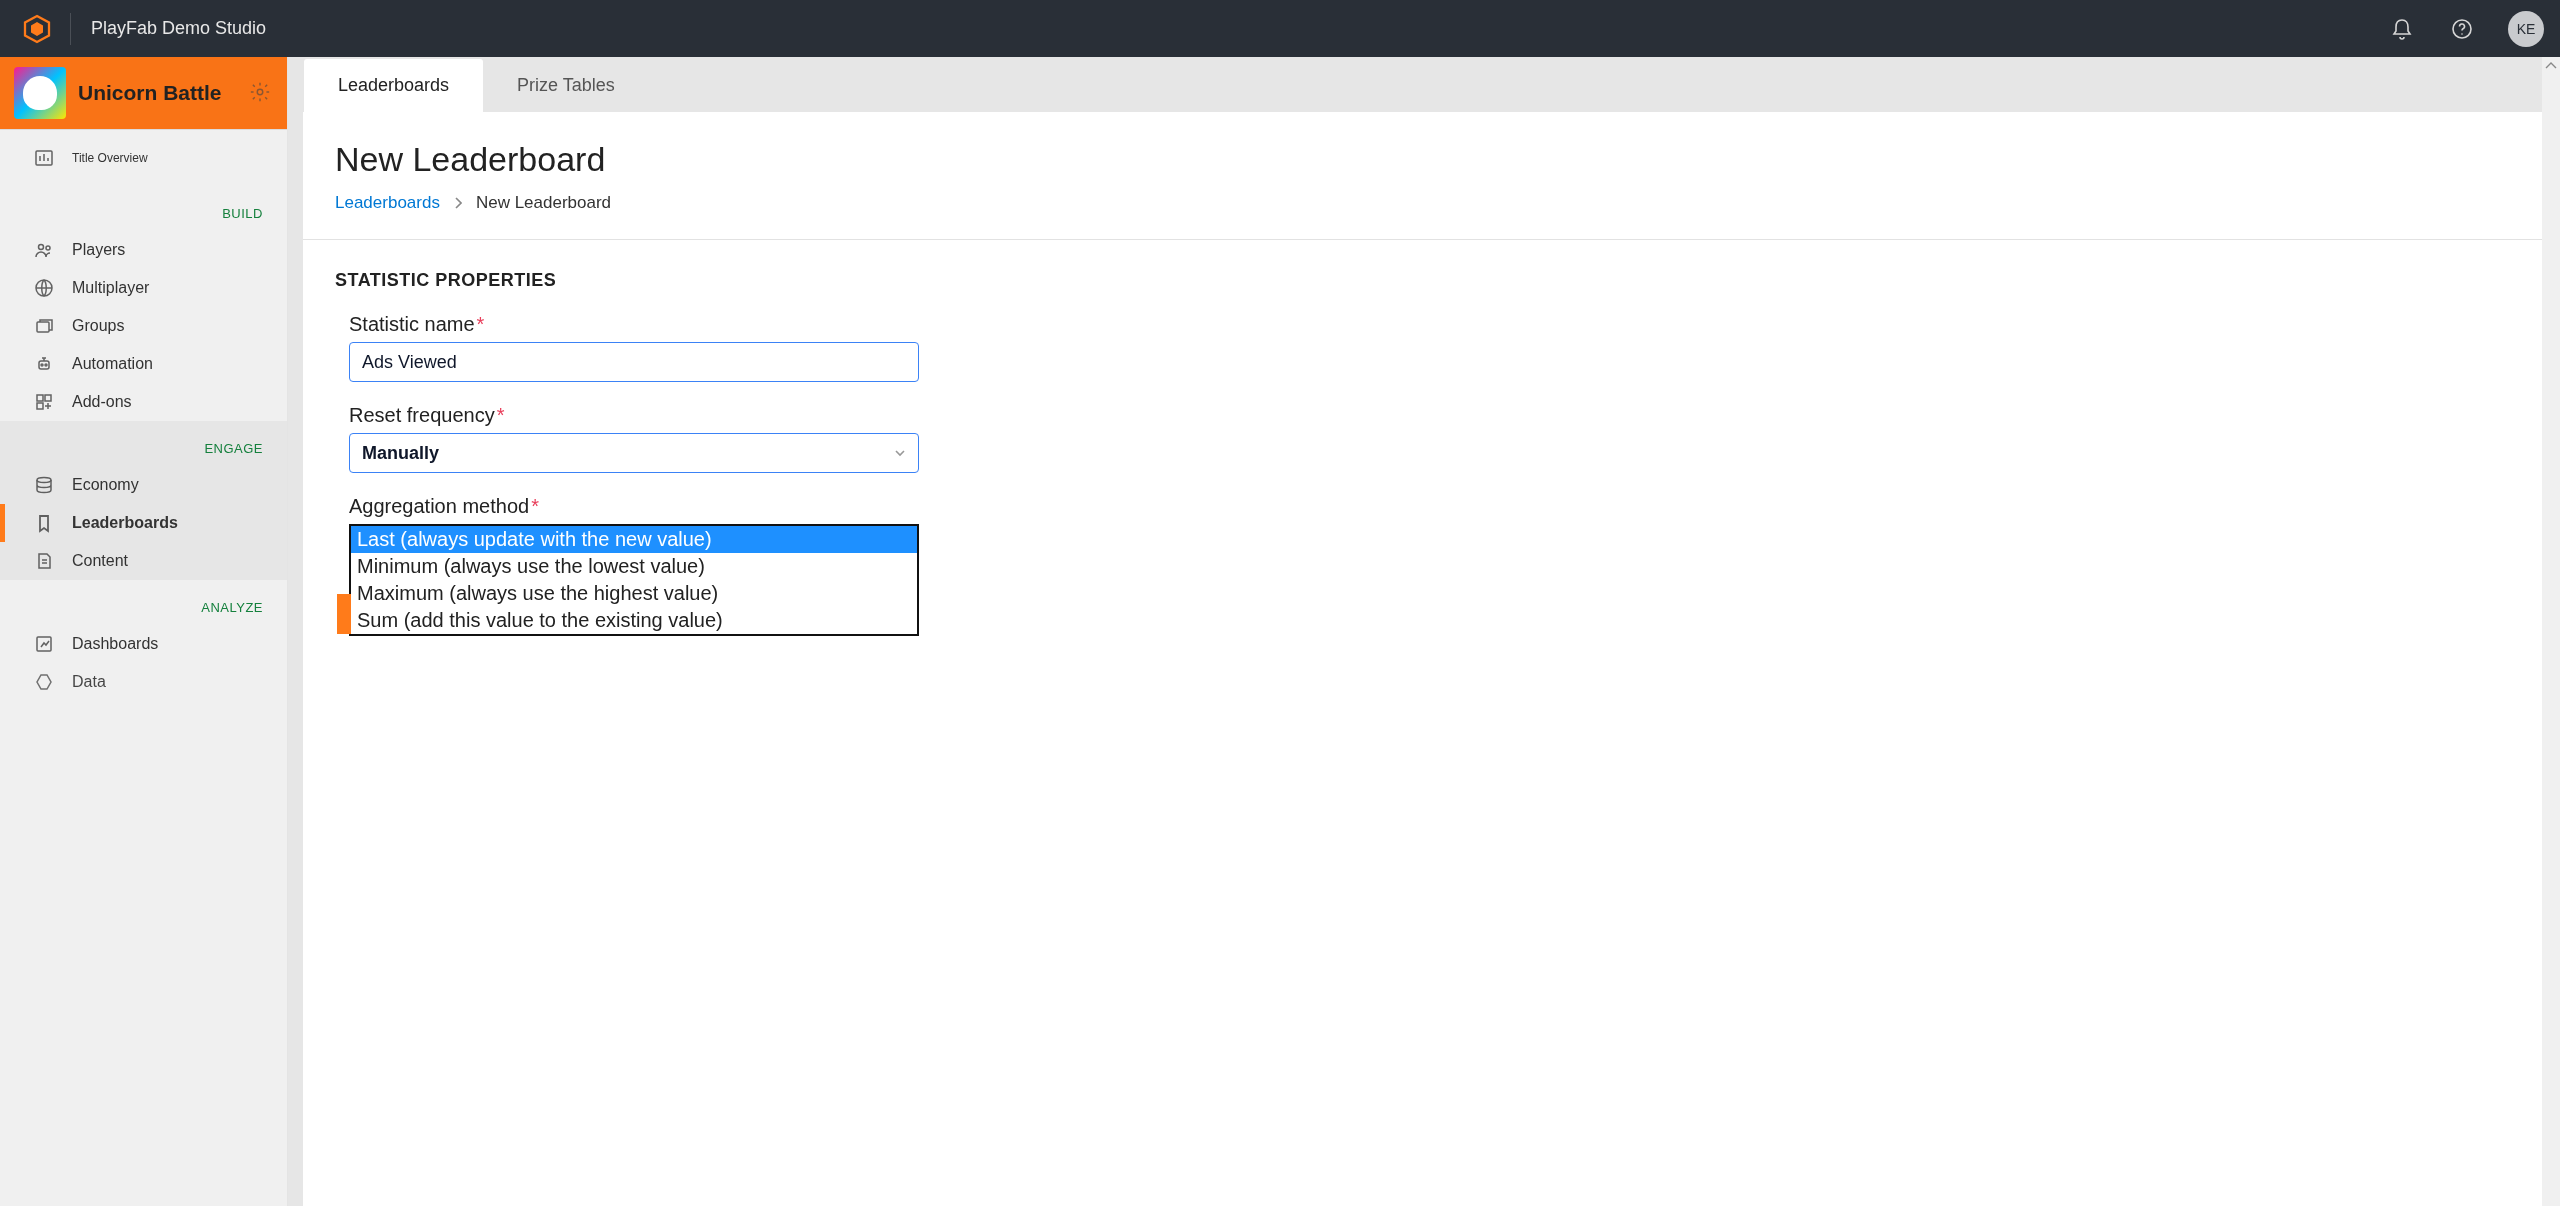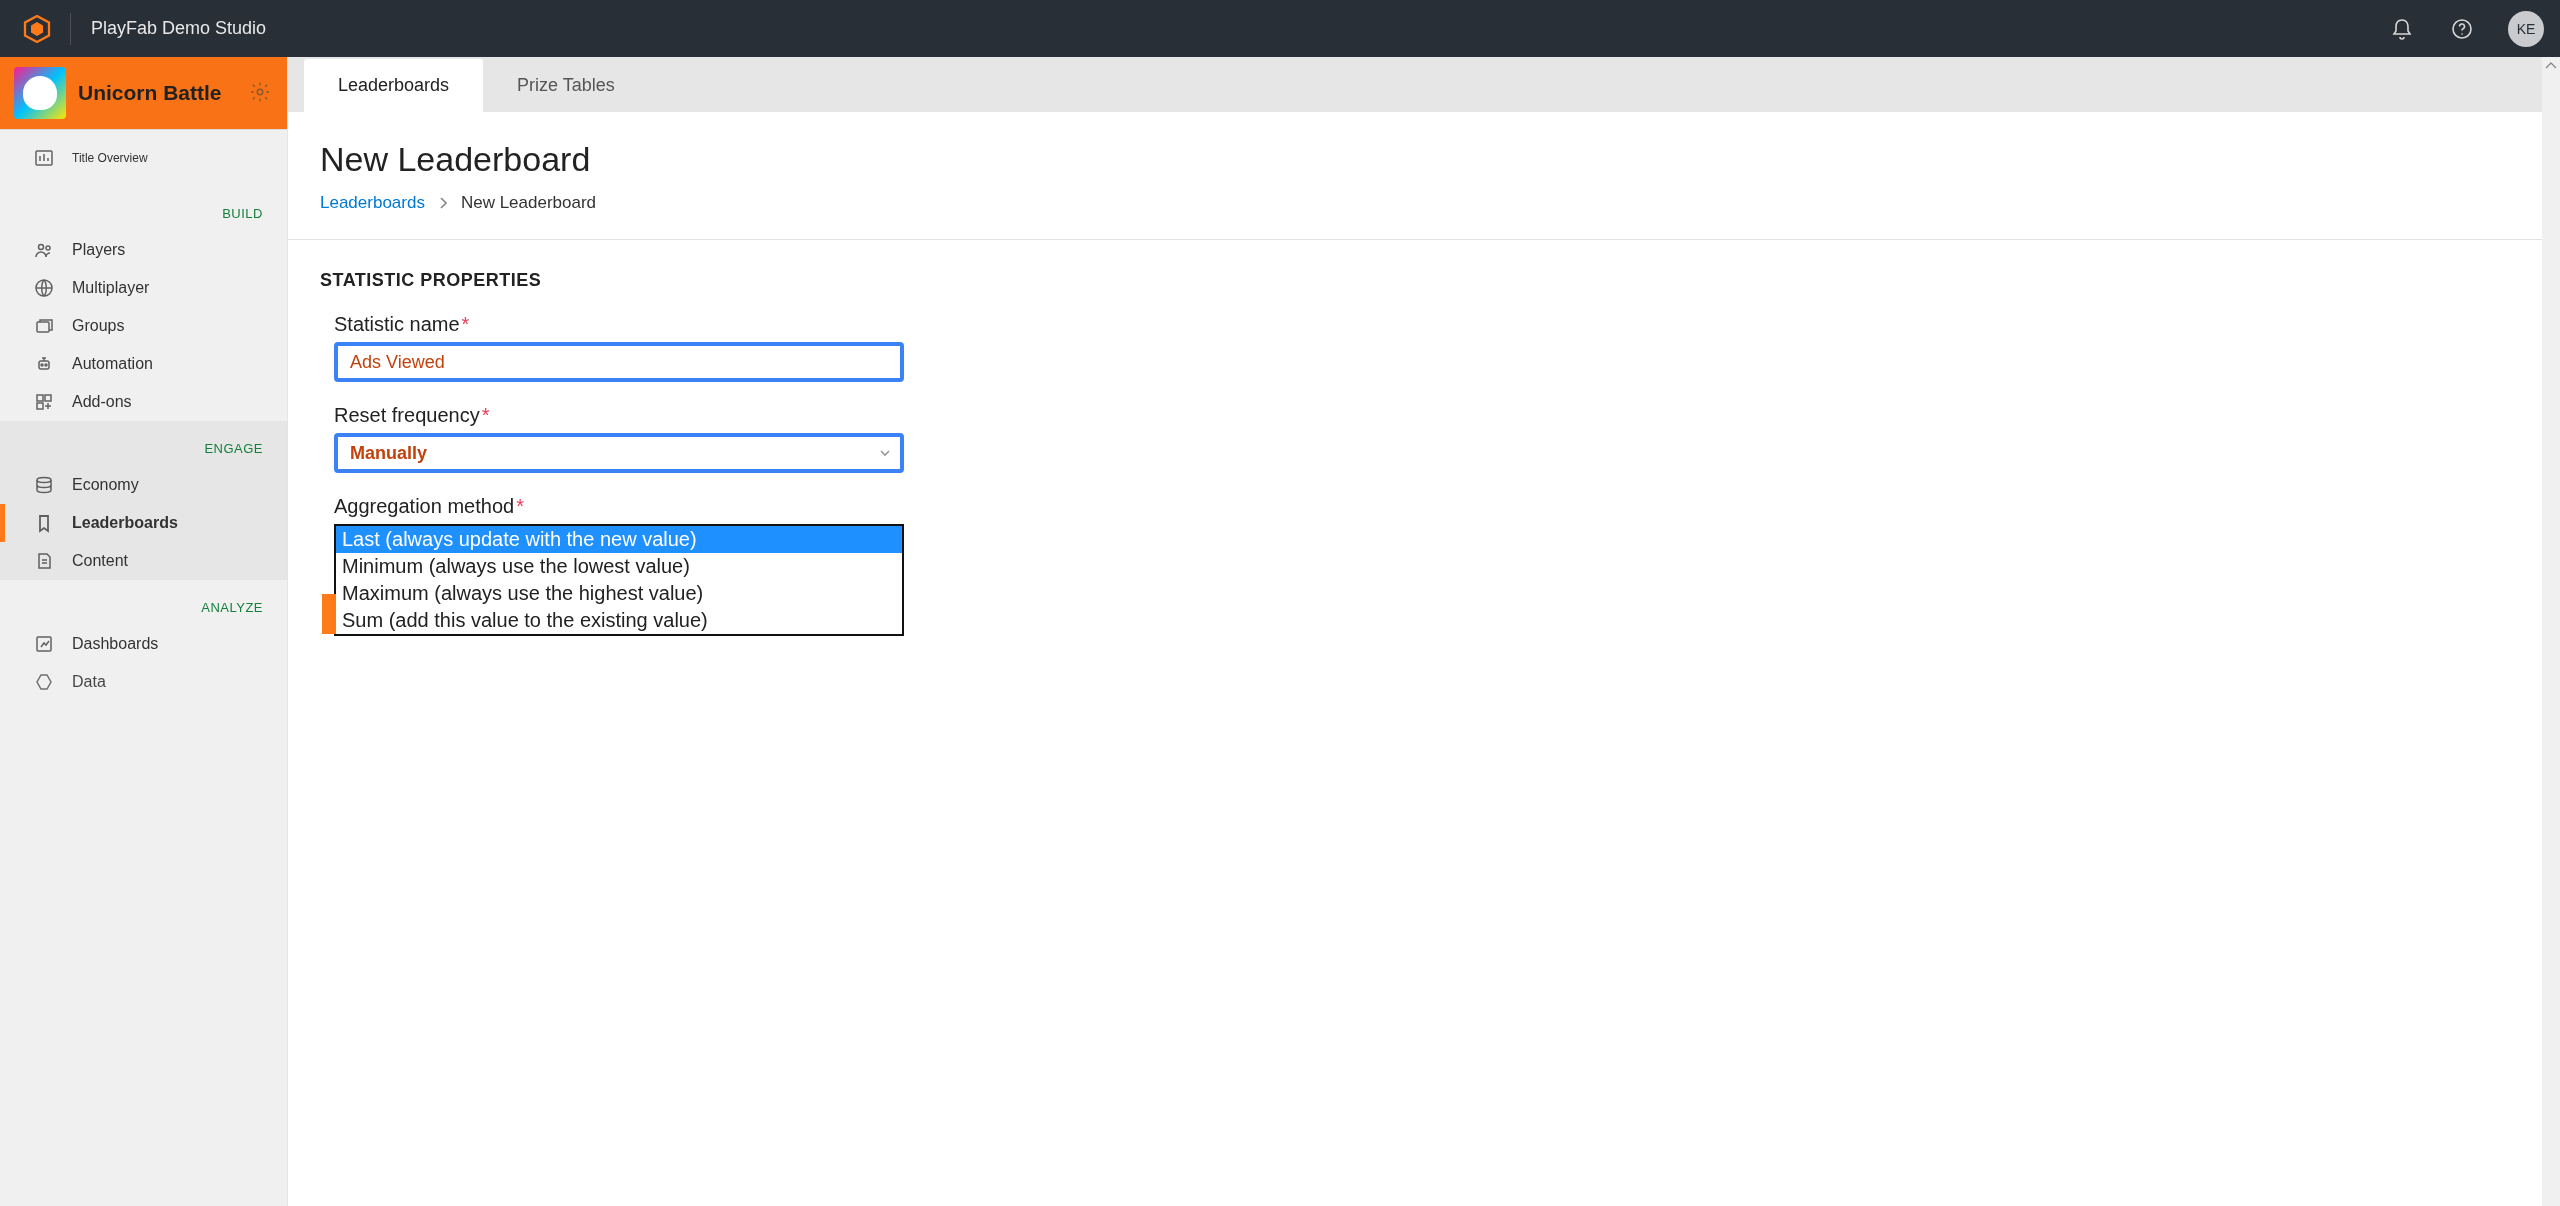--- a/index.html
+++ b/index.html
@@ -91,21 +91,21 @@
     display: flex; padding-left: 16px; height: 55px;
     background: #e6e6e6; align-items: flex-end;
   }
   .tab {
     padding: 16px 34px; font-size: 18px; color: #555; cursor: pointer;
     background: transparent; border-radius: 3px 3px 0 0;
   }
   .tab.active { background: #fff; color: #222; font-weight: 500; }
 
   .content {
-    background: #fff; flex: 1; padding: 28px 0 40px 0; overflow: visible;
+    background: #fff; flex: 1; padding: 28px 0 40px 0; overflow: visible; margin-left: 15px;
   }
   .content-inner { padding: 0 32px; }
   .page-title { font-size: 34px; font-weight: 400; color: #222; }
   .breadcrumb {
     margin-top: 14px; font-size: 17px; display: flex; align-items: center; gap: 14px;
     padding-bottom: 26px;
   }
   .content-divider { border-bottom: 1px solid #e2e2e2; margin: 0 0 30px 0; }
   .breadcrumb a { color: #0078d4; text-decoration: none; cursor: pointer; }
   .breadcrumb .sep { color: #888; font-size: 14px; }
@@ -113,22 +113,22 @@
 
   .section-heading {
     font-size: 18px; font-weight: 700; letter-spacing: 0.5px; color: #222;
     margin-bottom: 22px;
   }
 
   .form-block { margin: 0 0 22px 14px; max-width: 570px; }
   .form-label { font-size: 20px; color: #222; margin-bottom: 6px; display: block; }
   .form-label .req { color: #e83e5a; margin-left: 2px; }
   .text-input, .select-input {
-    width: 100%; height: 40px; border: 4px solid #3b82f6; border-radius: 4px;
-    padding: 0 12px; font-size: 18px; color: #c2410c; background: #fff;
+    width: 100%; height: 40px; border: 1px solid #3b82f6; border-radius: 4px;
+    padding: 0 12px; font-size: 18px; color: #0f172a; background: #fff;
   }
   .select-wrap { position: relative; }
   .select-input { appearance: none; padding-right: 36px; cursor: pointer; font-weight: bold; }
   .select-caret {
     position: absolute; right: 12px; top: 50%; transform: translateY(-50%);
     pointer-events: none; opacity: 0.6;
   }
 
   
   .dropdown-open {

